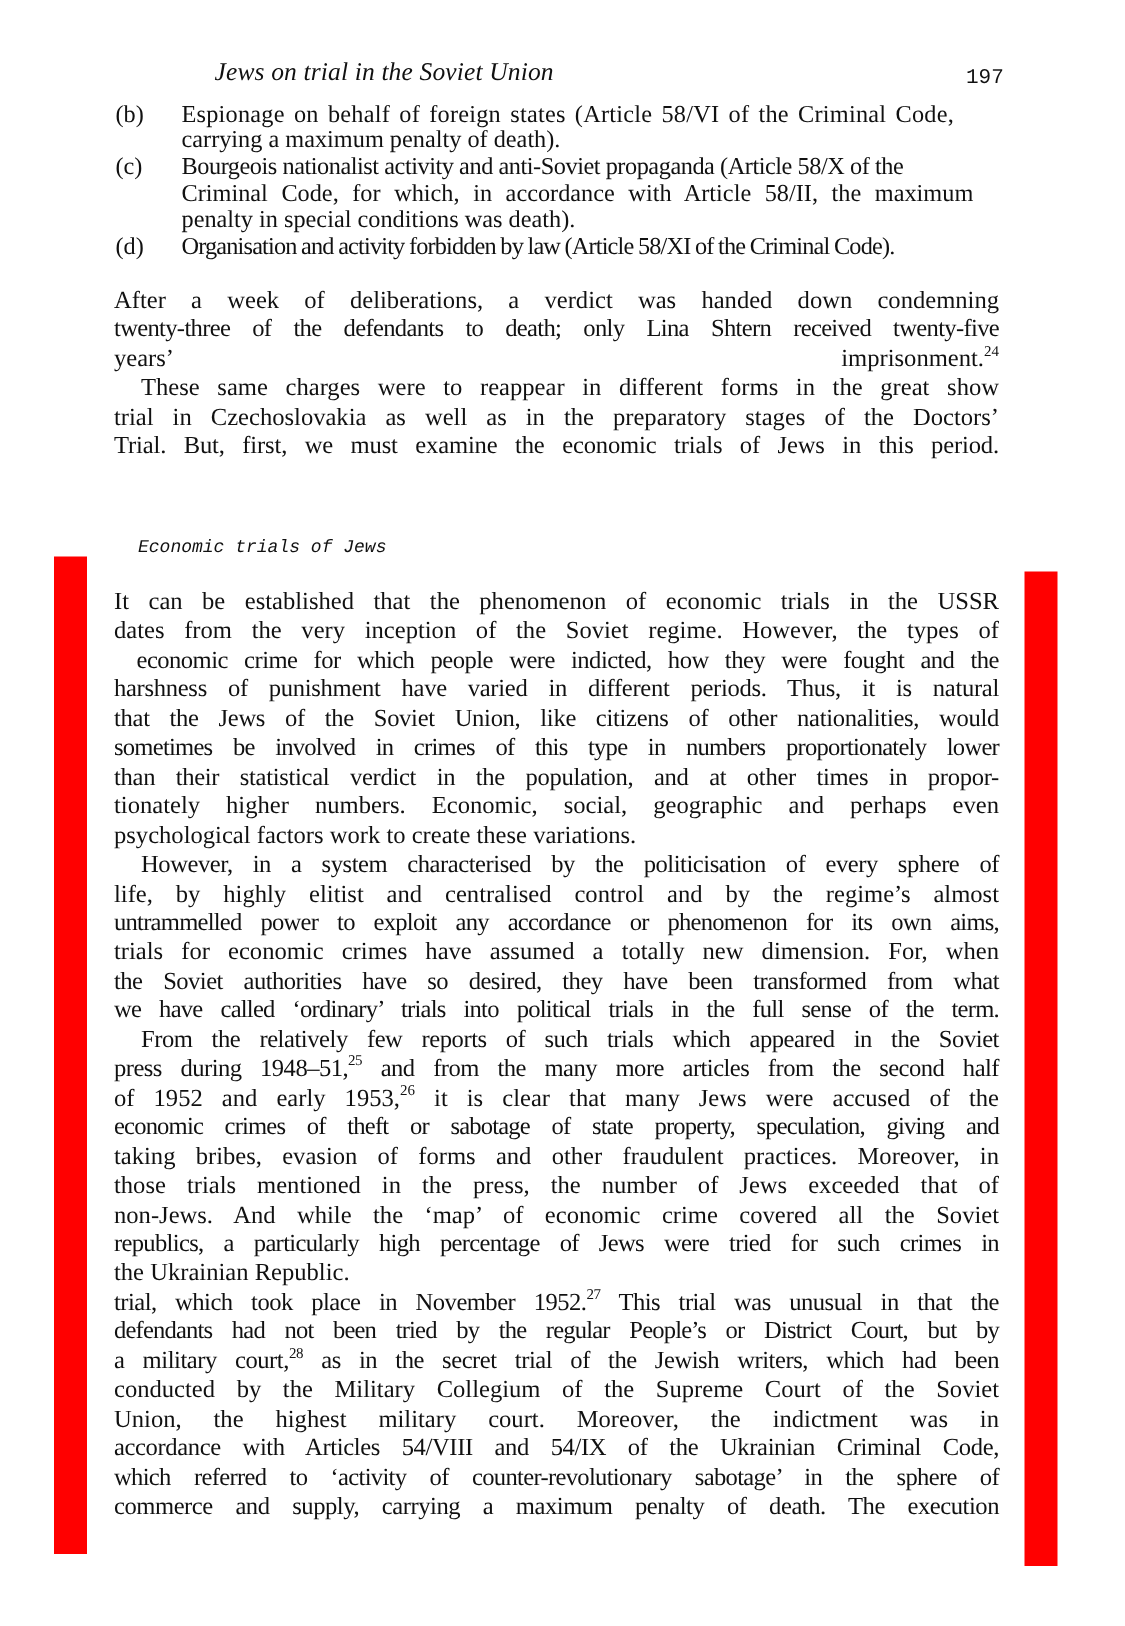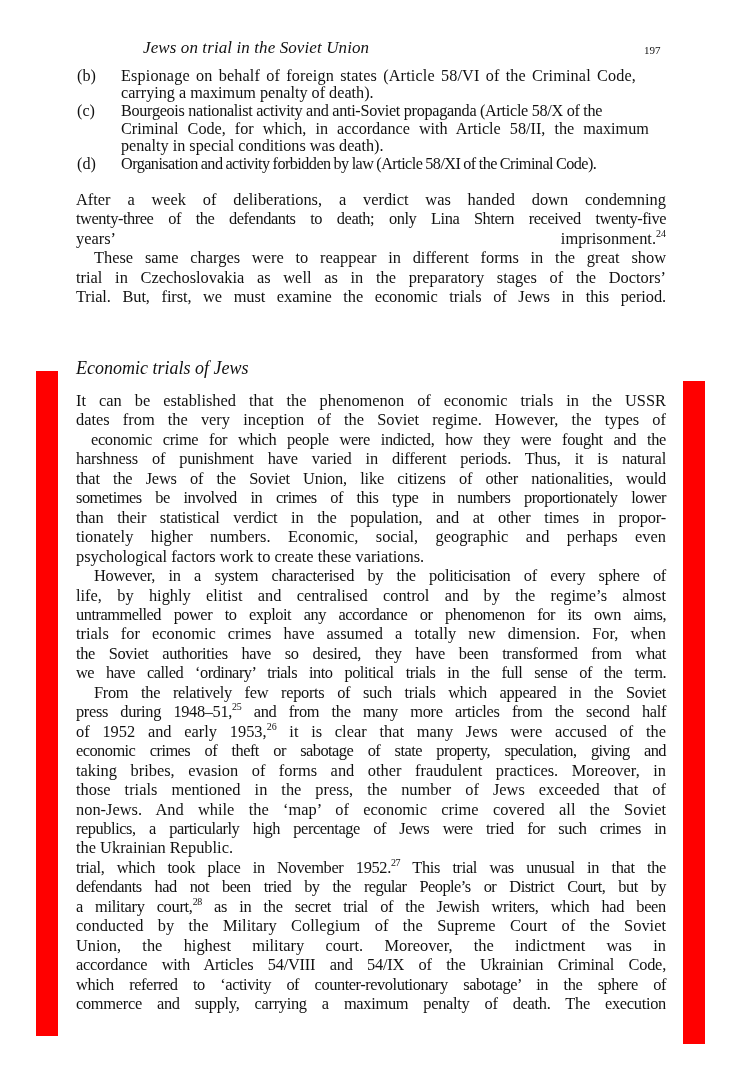--- a/index.html
+++ b/index.html
@@ -4,31 +4,31 @@
   <style>
     html, body { margin: 0; padding: 0; }
     body {
       width: 750px; height: 1084px; background: #ffffff; position: relative; overflow: hidden;
       font-family: "Liberation Serif", "DejaVu Serif", serif; color: #111;
     }
     .page { position: absolute; left: 0; top: 0; width: 750px; height: 1066px; }
     .running-head {
       position: absolute; left: 143px; top: 38px; font-style: italic; font-size: 17px; letter-spacing: 0.1px;
     }
-    .page-number { position: absolute; left: 644px; top: 44px; font-size: 11px; }
+    .page-number { position: absolute; left: 644px; top: 44px; font-size: 14px; font-family: Liberation Mono, monospace; }
     .list { position: absolute; left: 76px; top: 68px; width: 590px; font-size: 16.2px; line-height: 17.2px; }
     .list-item { position: relative; padding-left: 45px; text-align: justify; margin-bottom: 1px; }
     .list-item .label { position: absolute; left: 1px; top: 0; }
     .list-item .tight { letter-spacing: -0.55px; word-spacing: -0.5px; white-space: nowrap; }
     .para-block { position: absolute; left: 76px; width: 590px; font-size: 16.4px; line-height: 19.45px; }
     .para { text-align: justify; text-align-last: justify; margin: 0; }
     .para .ln { display: block; text-align: justify; text-align-last: justify; white-space: nowrap; }
     .ln.left { text-align-last: left; }
     .indent { padding-left: 18px; }
-    .heading { position: absolute; left: 76px; top: 372px; font-style: italic; font-size: 18px; }
+    .heading { position: absolute; left: 92px; top: 372px; font-style: italic; font-size: 12px; font-family: Liberation Mono, monospace; }
     sup { font-size: 10px; line-height: 0; vertical-align: 7px; }
     .redbar { position: absolute; background: #ff0000; }
   </style>
 </head>
 <body>
 
 <div class="page">
 
   <div class="running-head">Jews on trial in the Soviet Union</div>
   <div class="page-number">197</div>

